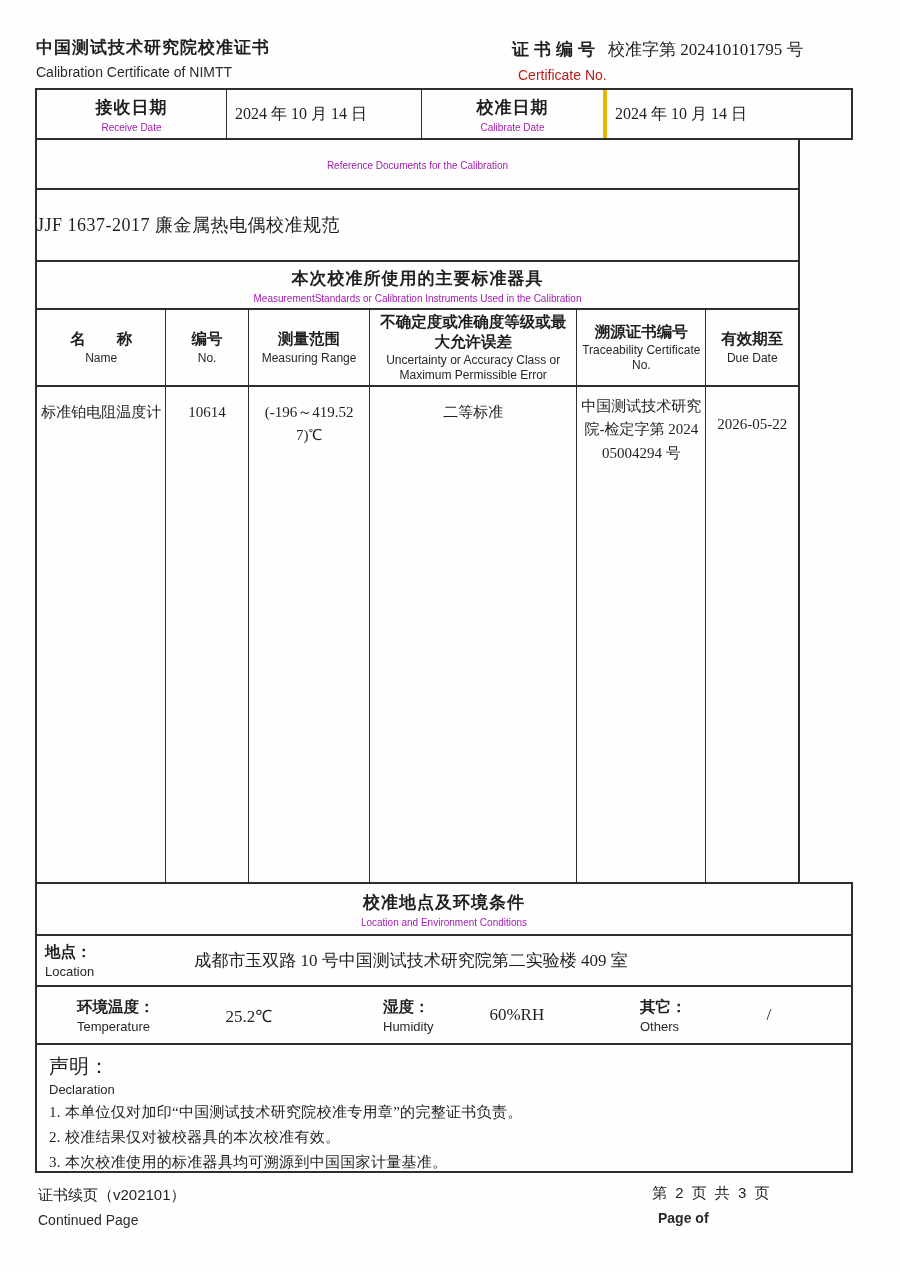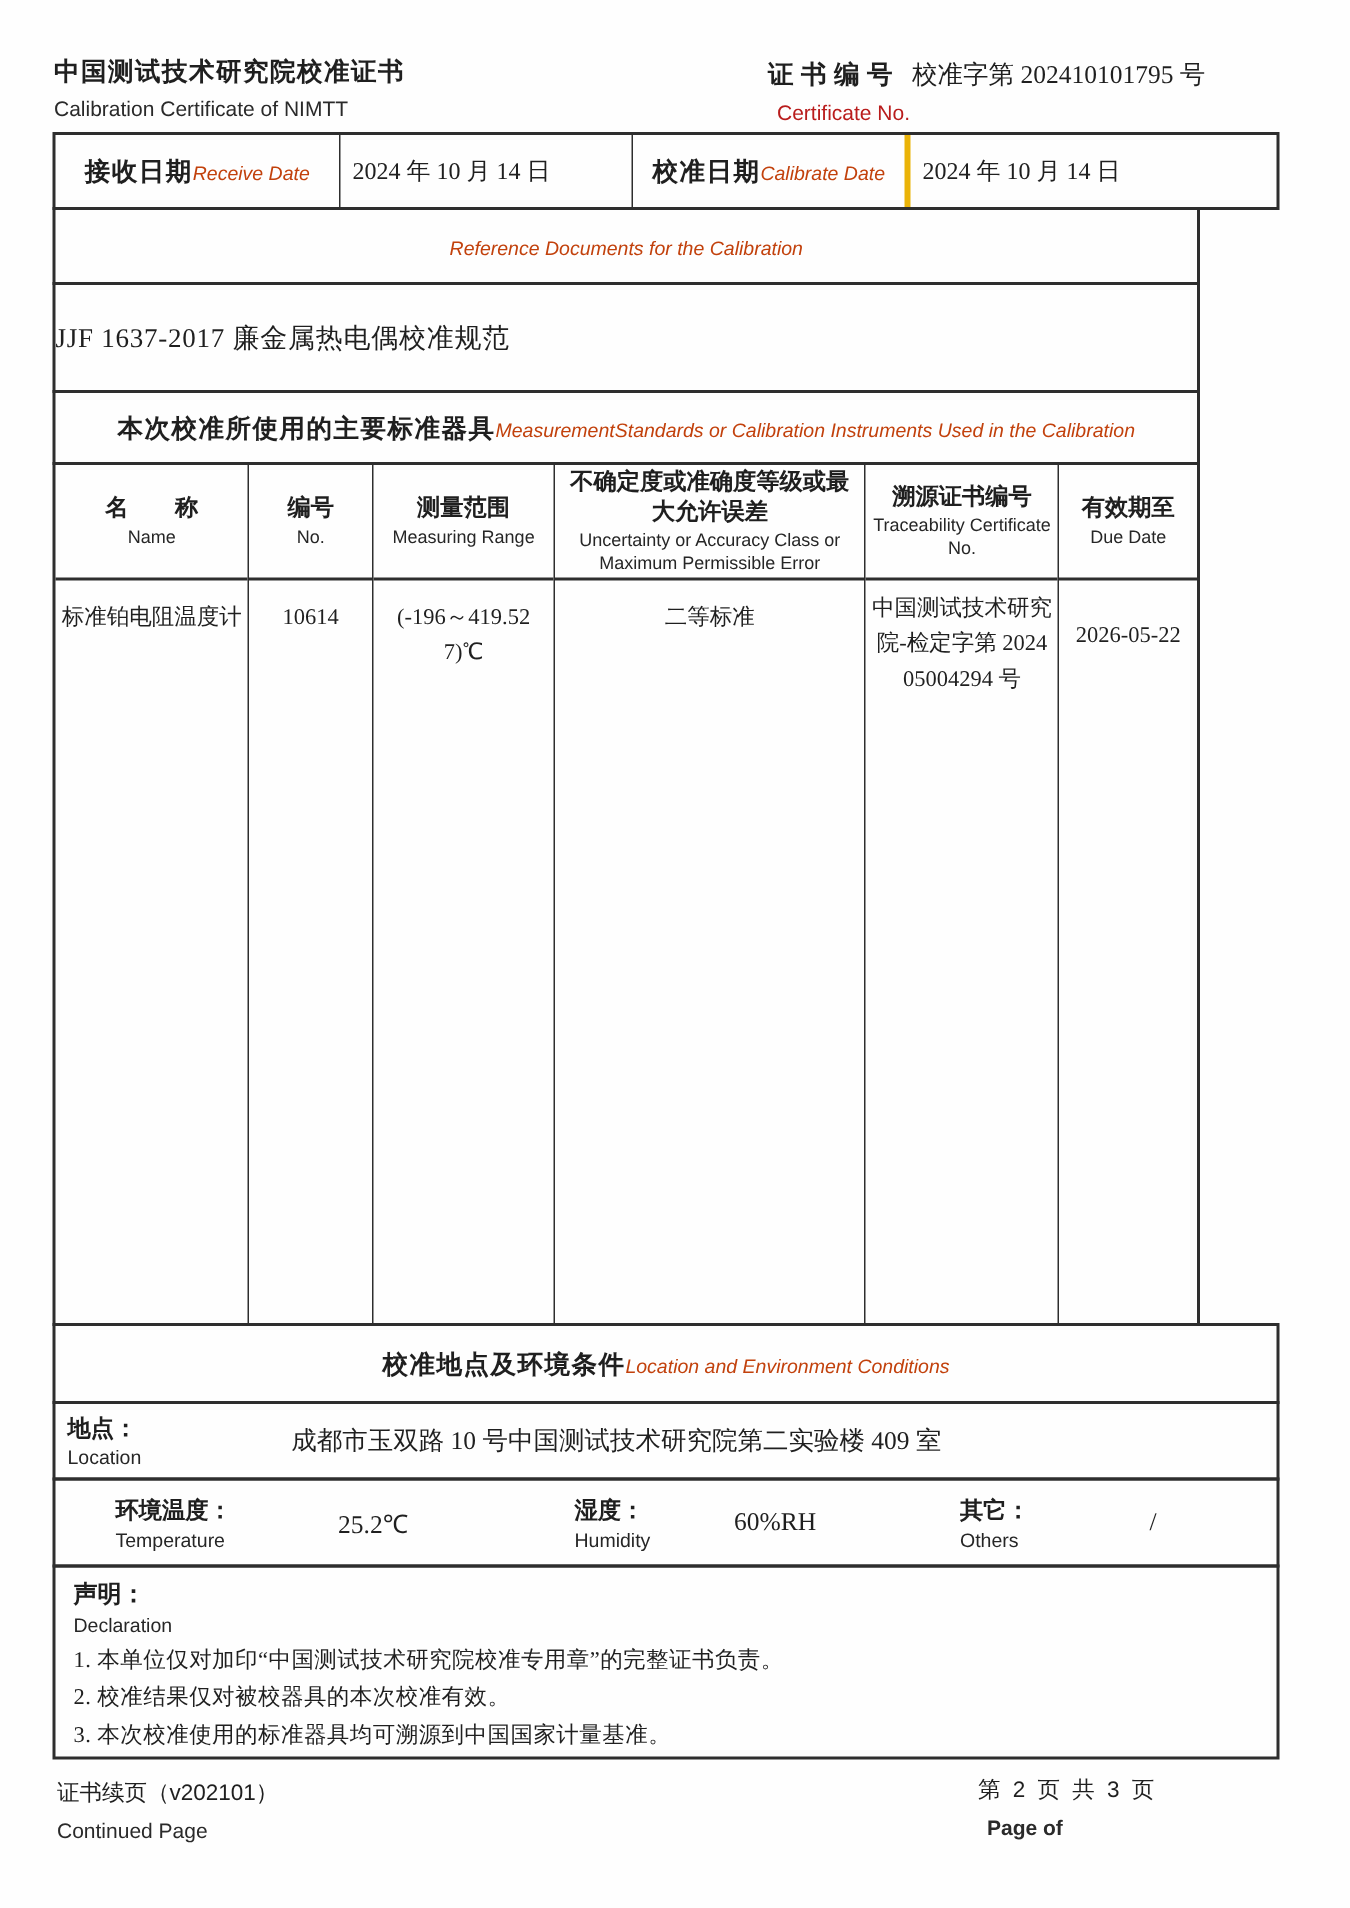--- a/index.html
+++ b/index.html
@@ -19,23 +19,23 @@
   .certno .val { font-size:17px; font-family:"Liberation Serif",serif; }
   .certno-en { position:absolute; left:518px; top:67px; font-size:14px; color:#b91c1c; }
 
   
   #frame { position:absolute; left:35px; top:88px; width:818px; }
   .sec { border:2px solid #2e2e2e; background:transparent; }
   .sec + .sec { margin-top:-2px; }
   .w-full { width:818px; }
   .w-table { width:765px; }
 
-  .stack { display:flex; align-items:center; justify-content:center; height:100%; }
+  .stack { display:flex; flex-direction:column; align-items:center; justify-content:center; height:100%; }
   .zh-h  { font-size:17px; font-weight:bold; letter-spacing:1px; }
-  .en-h  { font-size:13px; margin-top:3px; color:#c2410c;font-style:italic; }
+  .en-h  { font-size:10px; margin-top:3px; color:#a21caf; }
 
   
   .sec-dates { height:52px; display:flex; }
   .sec-dates .cell { height:100%; }
   .sec-dates .c1 { width:190px; border-right:1px solid #2e2e2e; }
   .sec-dates .c2 { width:195px; border-right:1px solid #2e2e2e; display:flex; align-items:center; padding-left:8px; }
   .sec-dates .c3 { width:185px; border-right:4px solid #eab308; }
   .sec-dates .c4 { width:244px; display:flex; align-items:center; padding-left:8px; }
   .date-val { font-size:16px; font-family:"Liberation Serif",serif; }
 
@@ -66,21 +66,21 @@
   .lbl-block .en { font-size:13px; color:#262626; margin-top:1px; }
   .loc-val { font-size:17px; font-family:"Liberation Serif",serif; margin-left:100px; }
 
   .sec-env-row { height:60px; display:flex; }
   .env-g { display:flex; align-items:center;padding-left:32px; }
   .env-g1 { width:306px; } .env-g2 { width:257px; } .env-g3 { width:251px; }
   .env-val { font-size:17px; font-family:"Liberation Serif",serif; flex:1; text-align:center; }
 
   
   .sec-decl { height:130px; padding:8px 12px 0 12px; }
-  .decl-zh { font-size:16px; font-weight:bold; }
+  .decl-zh { font-size:20px; font-weight:normal; }
   .decl-en { font-size:13px; color:#262626; margin-top:2px; }
   .decl-item { font-size:15px; font-family:"Liberation Serif",serif; margin-top:6px; letter-spacing:0.3px; }
 
   
   .foot-left-zh  { position:absolute; left:38px;  top:1186px; font-size:15px; }
   .foot-left-en  { position:absolute; left:38px;  top:1212px; font-size:14px; color:#2a2a2a; }
   .foot-right-zh { position:absolute; left:652px; top:1184px; font-size:15px; letter-spacing:2px; }
   .foot-right-en { position:absolute; left:658px; top:1210px; font-size:14px; color:#2a2a2a;font-weight:bold; }
 </style>
 </head>

